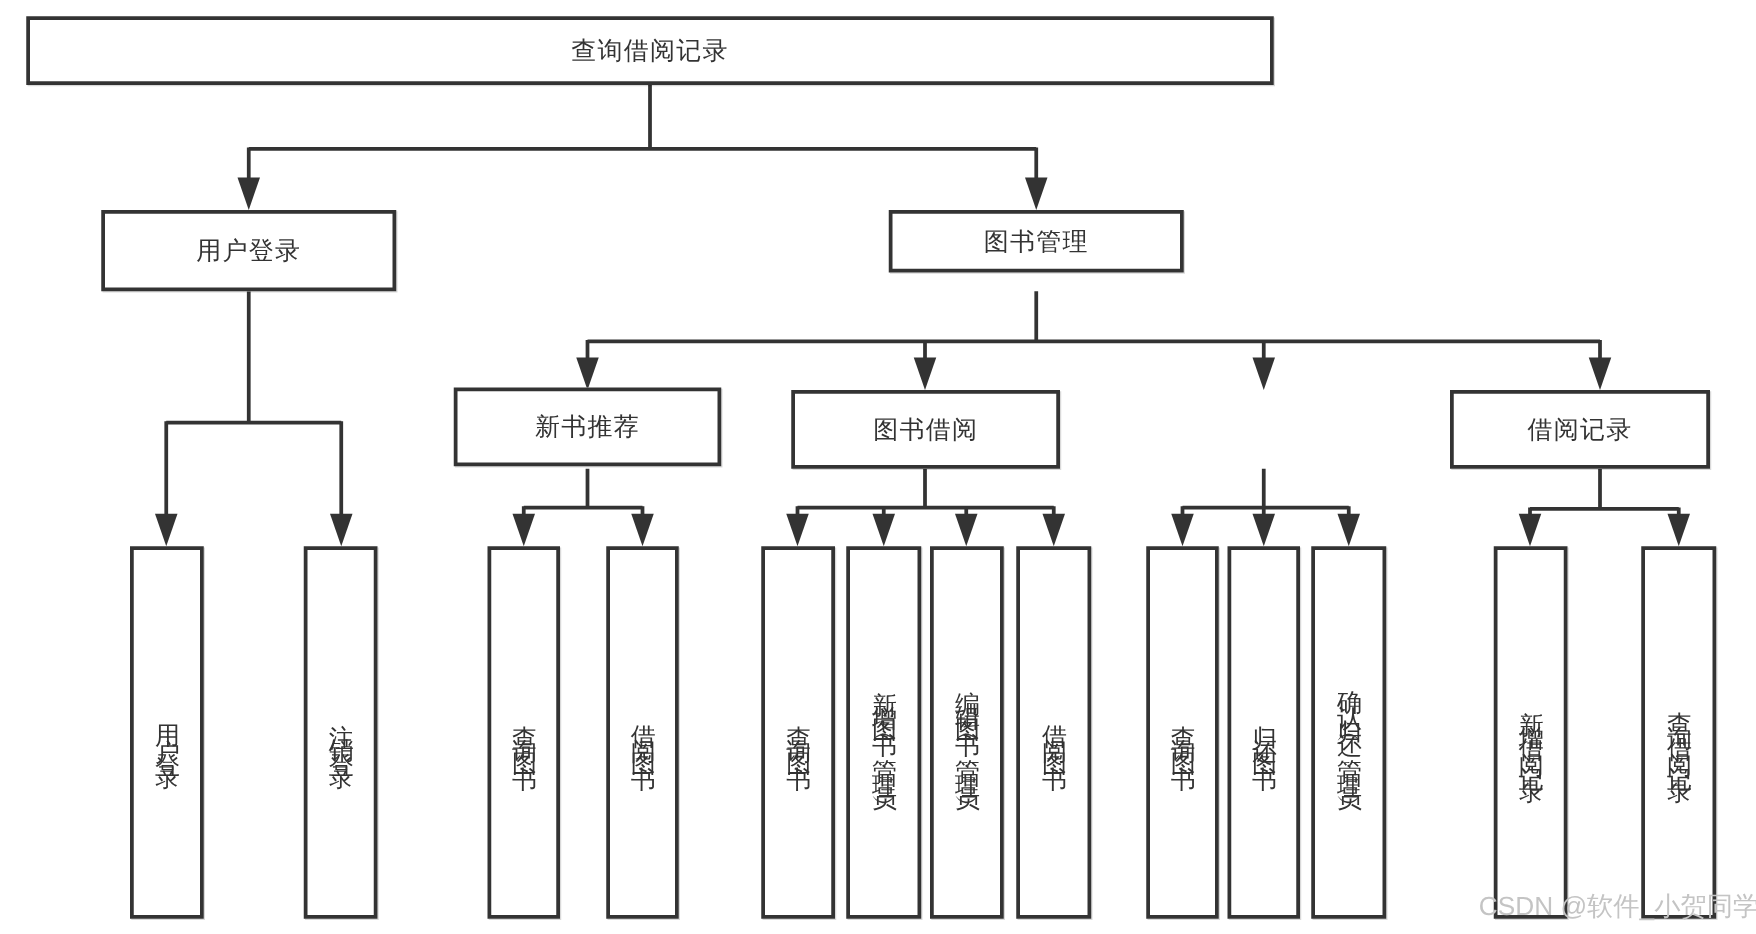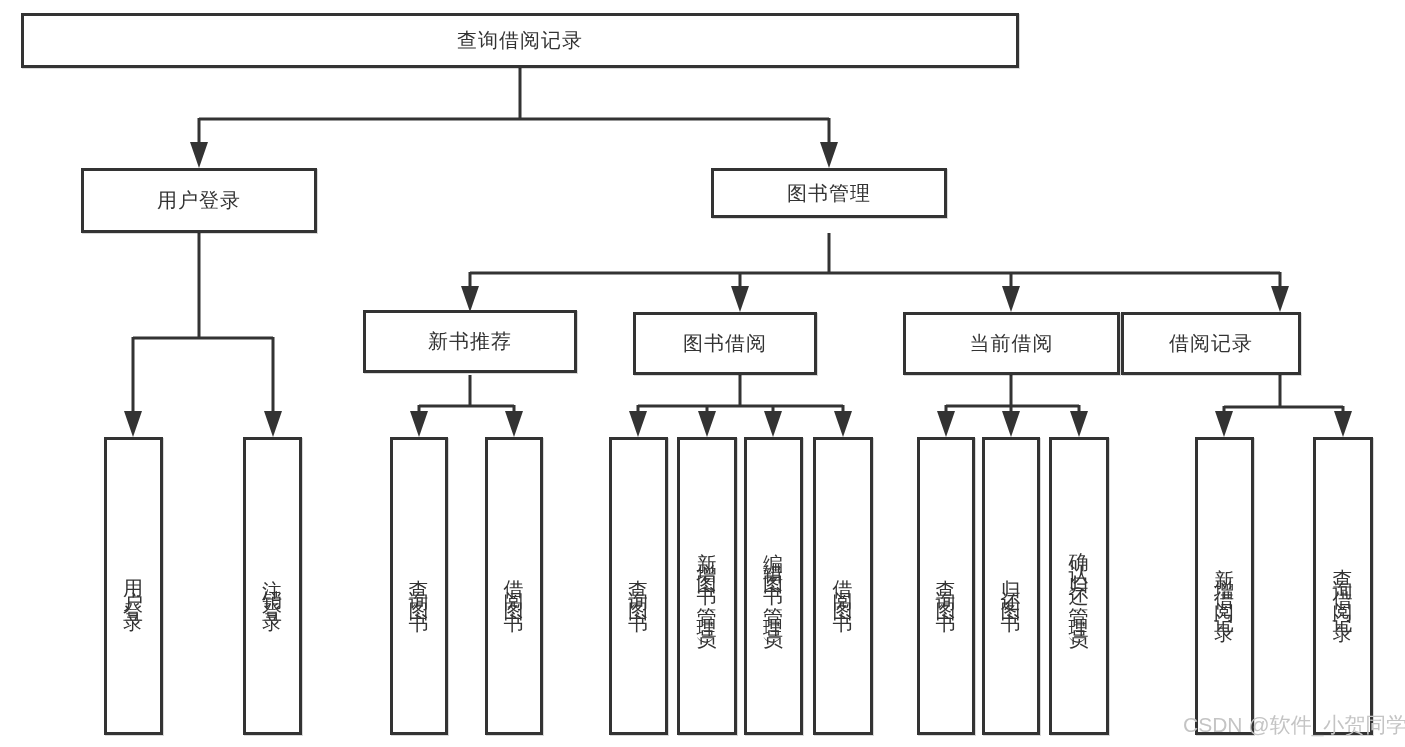--- a/index.html
+++ b/index.html
@@ -129,27 +129,24 @@
   <div class="box" style="left:81px; top:168px; width:236px; height:65px;">
     <span>用户登录</span>
   </div>
   <div class="box" style="left:711px; top:168px; width:236px; height:50px;">
     <span>图书管理</span>
   </div>
 
   <div class="box" style="left:363px; top:310px; width:214px; height:63px;">
     <span>新书推荐</span>
   </div>
-  <div class="box" style="left:633px; top:312px; width:184px; height:63px;">
+  <div class="box" style="left:633px; top:312px; width:215px; height:63px;">
     <span>图书借阅</span>
   </div>
-  <div class="box" style="left:903px; top:312px; width:217px; height:63px;">
-    <span>当前借阅</span>
-  </div>
-  <div class="box" style="left:1121px; top:312px; width:180px; height:63px;">
+  <div class="box" style="left:1160px; top:312px; width:208px; height:63px;">
     <span>借阅记录</span>
   </div>
 
   <div class="box leaf" style="left:104px; width:59px;">
     <span class="vtext">用户登录</span>
   </div>
   <div class="box leaf" style="left:243px; width:59px;">
     <span class="vtext">注销登录</span>
   </div>
 

